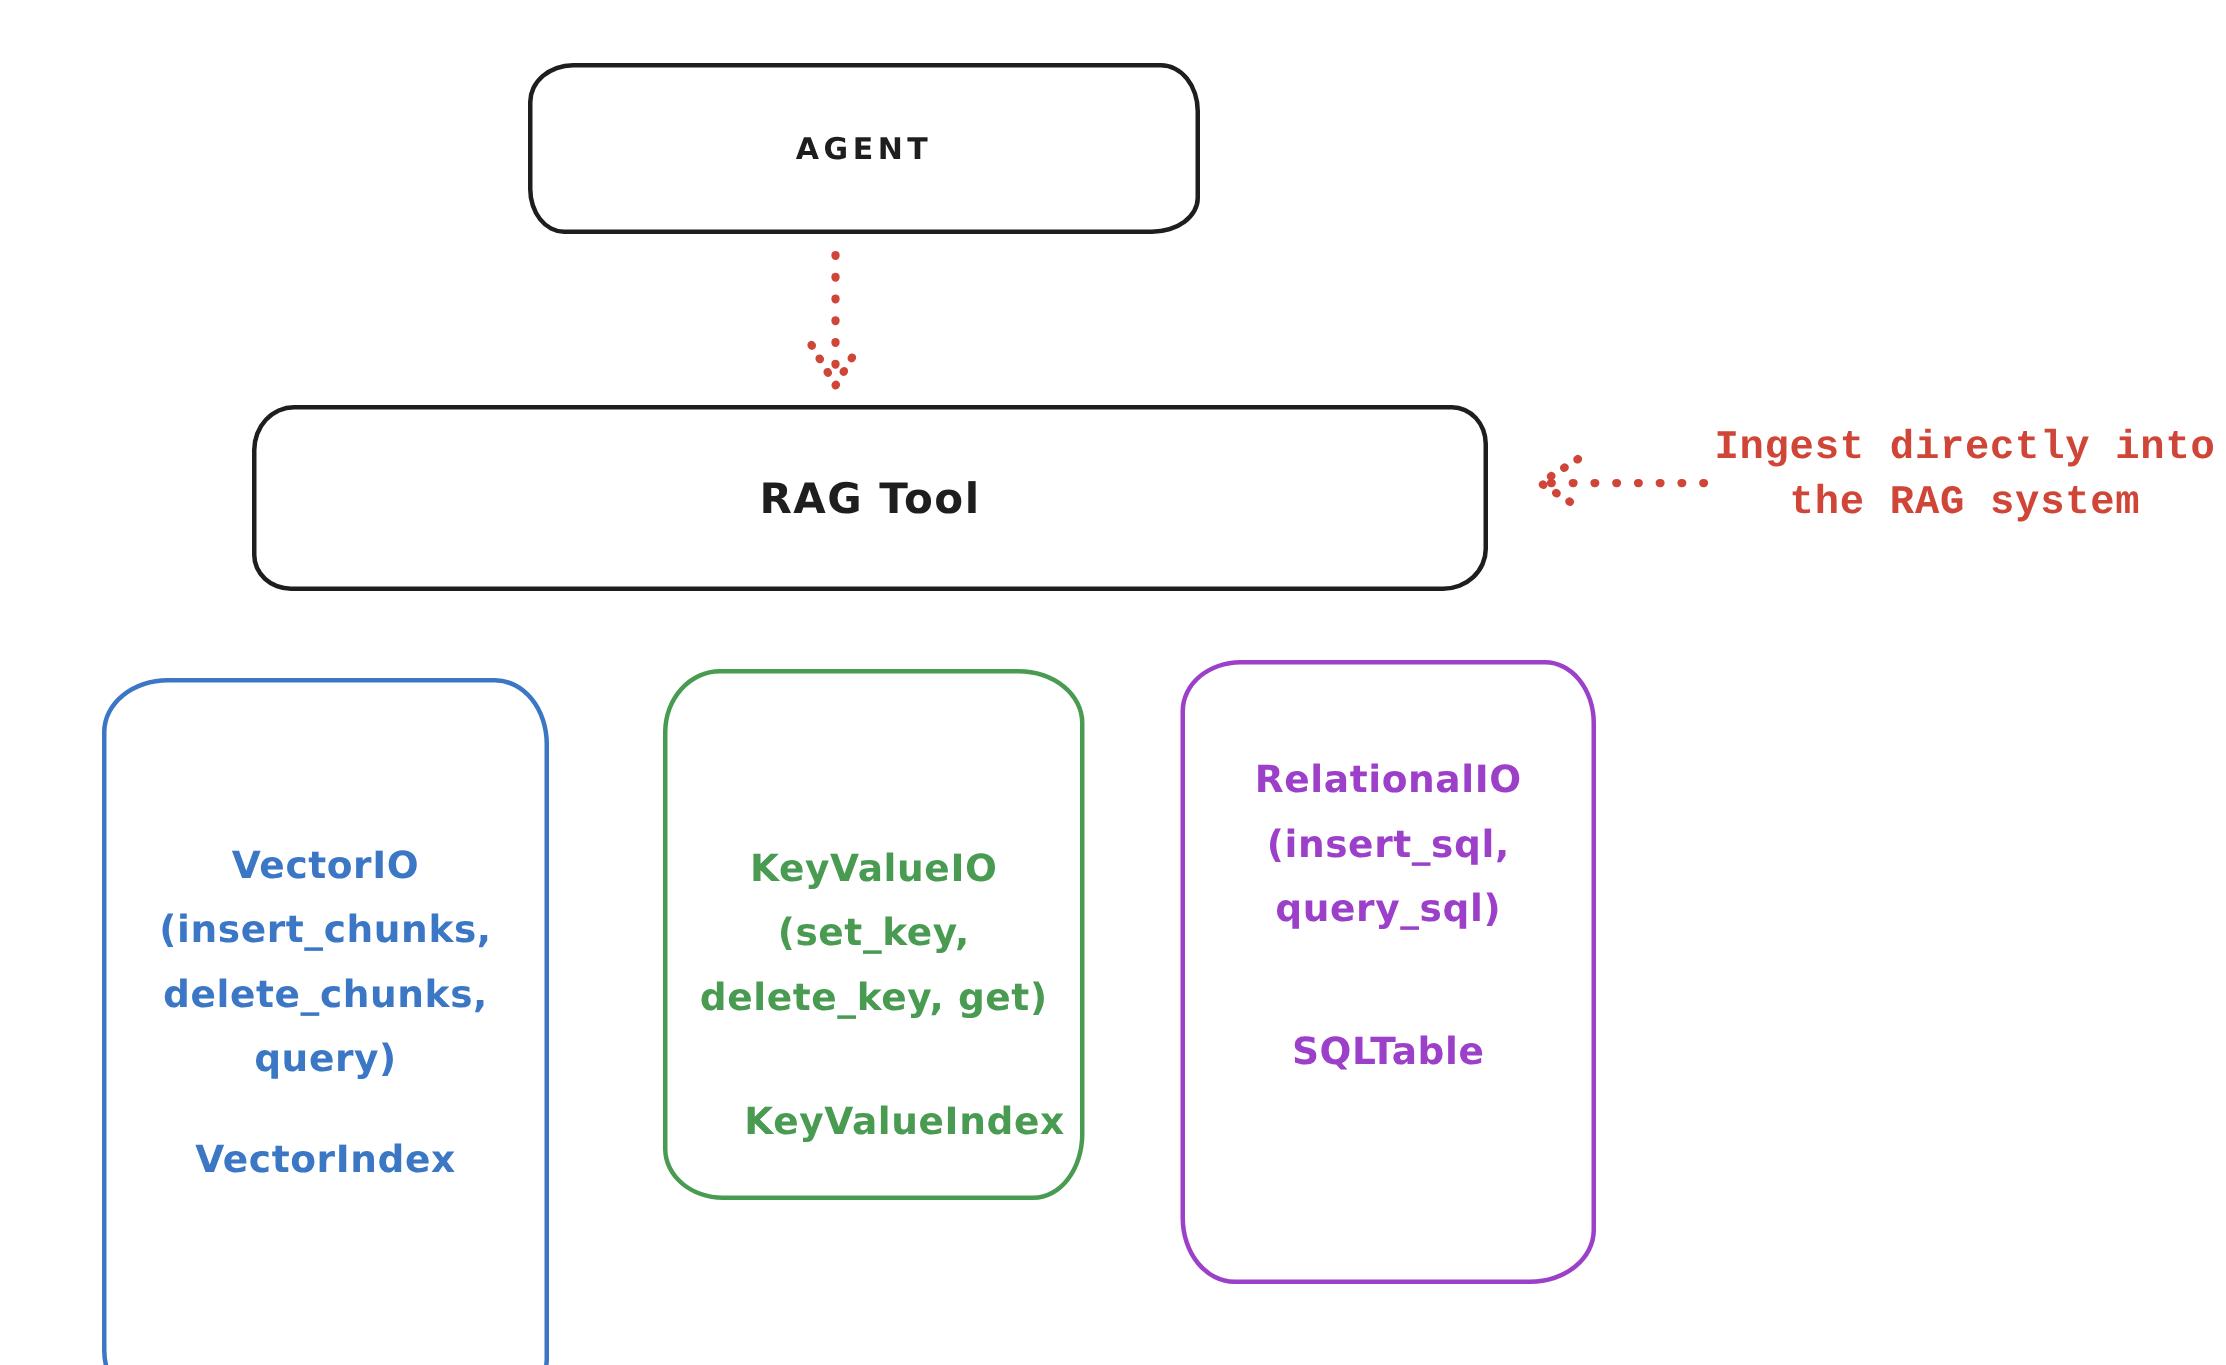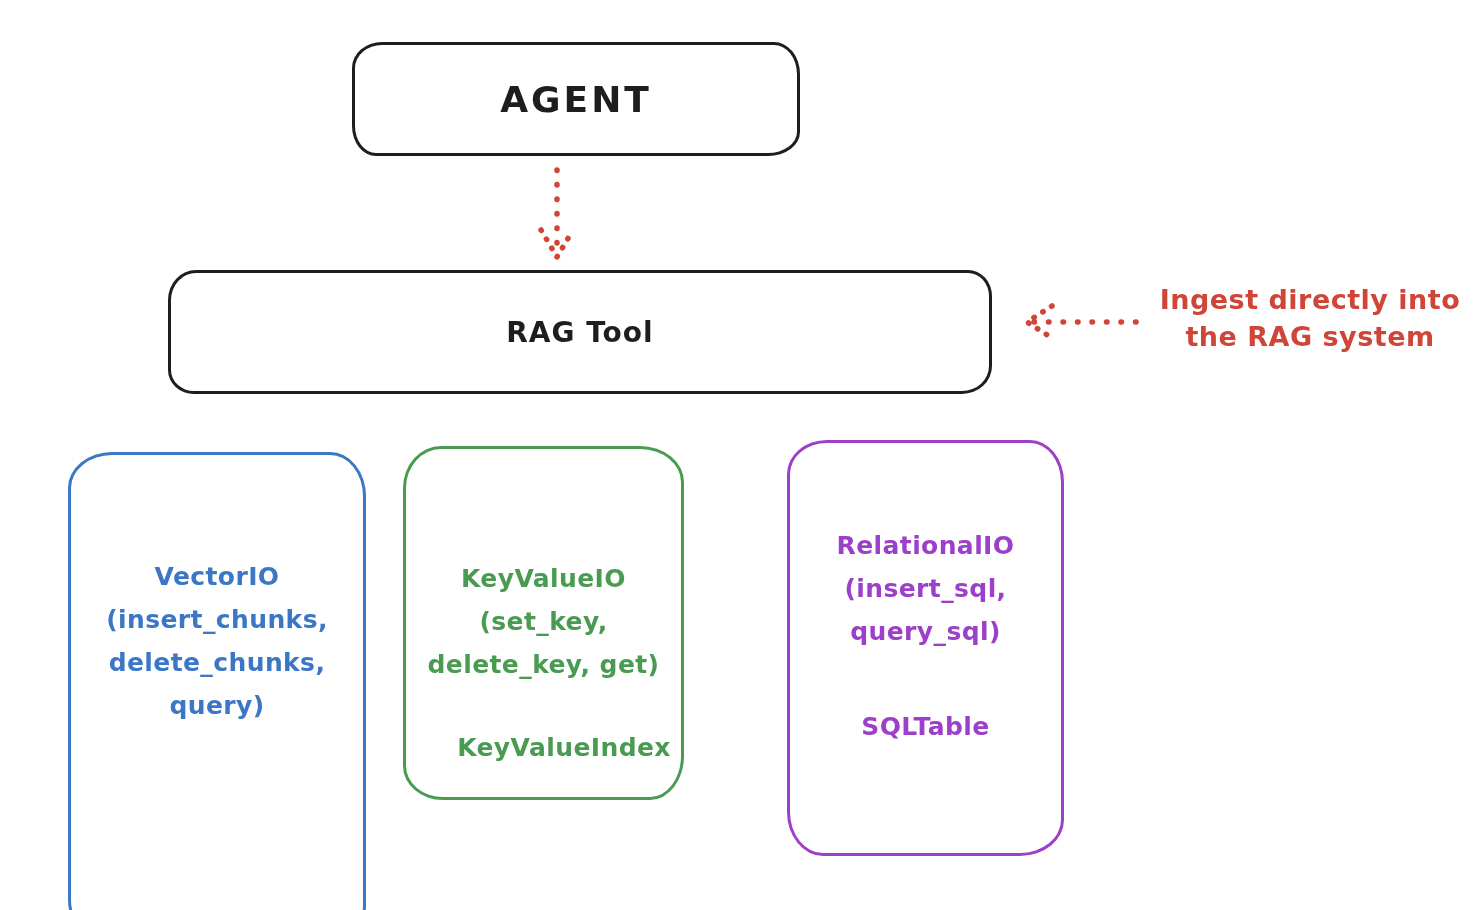--- a/index.html
+++ b/index.html
@@ -15,21 +15,21 @@
     position:absolute;
     display:flex; align-items:center; justify-content:center;
     border:3.5px solid #1e1e1e;
     background:#ffffff;
     color:#1e1e1e;
     box-sizing:border-box;
   }
   #agent-node {
     left:352px; top:42px; width:448px; height:114px;
     border-radius:30px 26px 32px 24px / 26px 32px 24px 30px;
-    font-size:36px; font-weight:bold; letter-spacing:3px;
+    font-size:20px; font-weight:bold; letter-spacing:3px;
   }
   #rag-node {
     left:156px; top:270px; width:824px; height:124px;
     border-radius:28px 24px 30px 26px / 30px 26px 28px 24px;
     font-size:28px; font-weight:600; letter-spacing:1px;margin-left:12px;
   }
   
   .storage {
     position:absolute;
     box-sizing:border-box;
@@ -39,28 +39,28 @@
     text-align:center;
     font-size:25px; line-height:43px; font-weight:600;
     letter-spacing:0.4px;
   }
   #vector-node {
     left:68px; top:452px; width:298px; height:488px;
     border-radius:44px 36px 40px 34px / 36px 44px 34px 40px;
     padding-top:100px;
   }
   #keyvalue-node {
-    left:403px; top:446px; width:281px; height:354px;
+    left:442px; top:446px; width:281px; height:354px;
     border-radius:38px 44px 34px 40px / 42px 36px 44px 34px;
     padding-top:108px;
   }
   #relational-node {
     left:787px; top:440px; width:277px; height:416px;
     border-radius:40px 34px 44px 36px / 34px 42px 36px 44px;
-    padding-top:81px;
+    padding-top:55px;
   }
   .idx-label { display:block; }
   #vector-node .idx-label { margin-top:24px; }
   #keyvalue-node .idx-label { margin-top:40px;margin-left:41px; }
   #relational-node .idx-label { margin-top:52px; }
 
   
   .overlay {
     position:absolute; left:0; top:0; width:1484px; height:910px;
     pointer-events:none;
@@ -75,21 +75,21 @@
 
   
   .note {
     position:absolute;
     left:1142px; top:281px; width:336px;
     text-align:center;
     font-size:27px; line-height:37px; font-weight:bold;
     letter-spacing:0.5px;
     color:var(--c);
   }
-  .note span { display:block; }
+  .note span { display:block;font-family:Liberation Mono, monospace; }
 </style>
 </head>
 <body>
 
 <div class="canvas">
 
   <div class="node" id="agent-node">
     <span>AGENT</span>
   </div>
 
@@ -111,20 +111,21 @@
   <div class="note" style="--c: #cf4537;">
     <span>Ingest directly into</span>
     <span>the RAG system</span>
   </div>
 
   <div class="storage" id="vector-node" style="--c: #3b77c5;">
     <div>VectorIO</div>
     <div>(insert_chunks,</div>
     <div>delete_chunks,</div>
     <div>query)</div>
+    <span class="idx-label">VectorIndex</span>
   </div>
 
   <div class="storage" id="keyvalue-node" style="--c: #4a9b52;">
     <div>KeyValueIO</div>
     <div>(set_key,</div>
     <div>delete_key, get)</div>
     <span class="idx-label">KeyValueIndex</span>
   </div>
 
   <div class="storage" id="relational-node" style="--c: #9c3fc9;">

